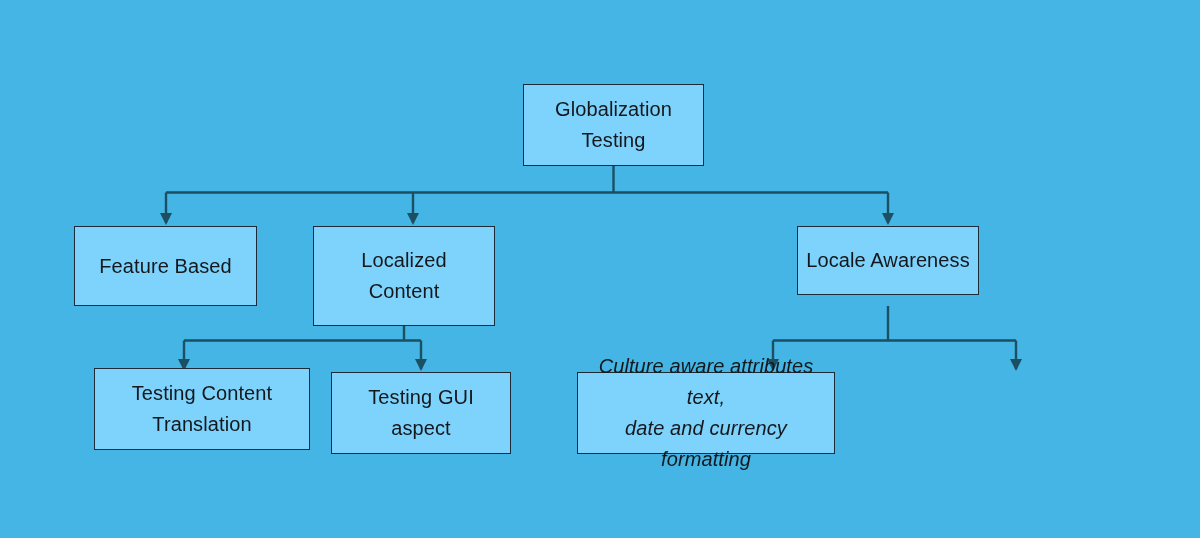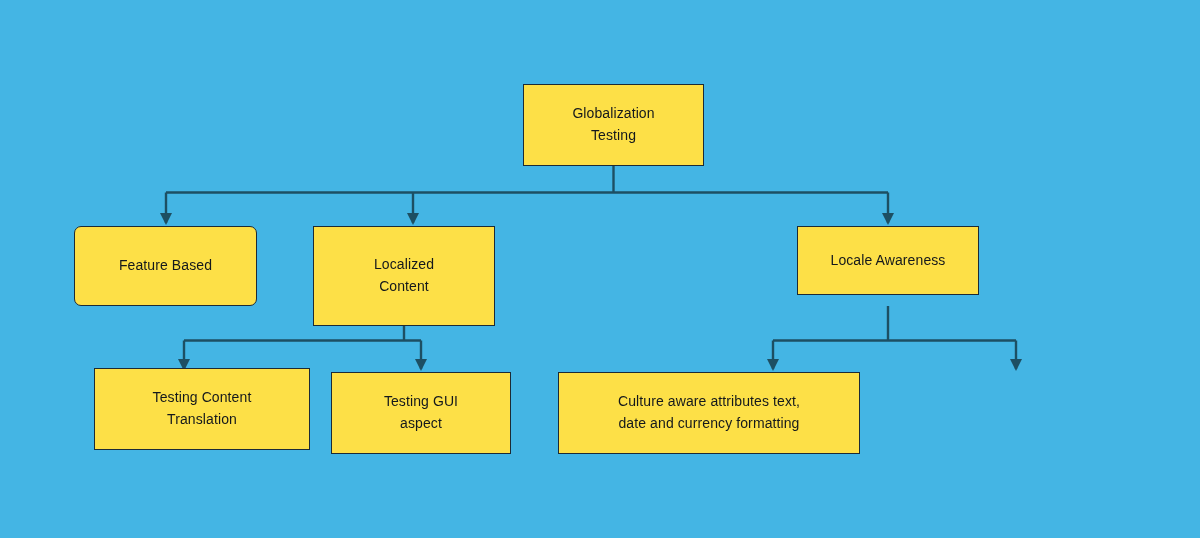--- a/index.html
+++ b/index.html
@@ -20,29 +20,29 @@
   }
   svg.connectors {
     position: absolute;
     left: 0;
     top: 0;
     width: 1200px;
     height: 538px;
   }
   .node {
     position: absolute;
-    background: #fde047;
+    background: #7dd3fc;
     border: 1.6px solid #1c2b36;
     box-sizing: border-box;
     display: flex;
     align-items: center;
     justify-content: center;
     text-align: center;
     color: #14181c;
-    font-size: 14px;
+    font-size: 20px;
     line-height: 1.55;
     letter-spacing: 0.1px;
     padding: 2px 8px;
     z-index: 2;
   }
   .node .label {
     display: block;
     white-space: pre-line;
   }
 </style>
@@ -78,21 +78,21 @@
       <path d="M 773 340.5 L 773 369" marker-end="url(#arrow)"></path>
       <path d="M 1016 340.5 L 1016 369" marker-end="url(#arrow)"></path>
     </g>
   </svg>
 
   <div class="node" style="left:523px; top:84px; width:181px; height:82px;">
     <span class="label">Globalization
 Testing</span>
   </div>
 
-  <div class="node" style="left:74px; top:226px; width:183px; height:80px;border-radius:7px;">
+  <div class="node" style="left:74px; top:226px; width:183px; height:80px;">
     <span class="label">Feature Based</span>
   </div>
 
   <div class="node" style="left:313px; top:226px; width:182px; height:100px;">
     <span class="label">Localized
 Content</span>
   </div>
 
   <div class="node" style="left:797px; top:226px; width:182px; height:69px;">
     <span class="label">Locale Awareness</span>
@@ -101,19 +101,19 @@
   <div class="node" style="left:94px; top:368px; width:216px; height:82px;">
     <span class="label">Testing Content
 Translation</span>
   </div>
 
   <div class="node" style="left:331px; top:372px; width:180px; height:82px;text-align:center;">
     <span class="label">Testing GUI
 aspect</span>
   </div>
 
-  <div class="node" style="left:558px; top:372px; width:302px; height:82px;">
+  <div class="node" style="left:577px; top:372px; width:258px; height:82px;font-style:italic;">
     <span class="label">Culture aware attributes text,
 date and currency formatting</span>
   </div>
 
 
 </div>
 
 </body></html>

